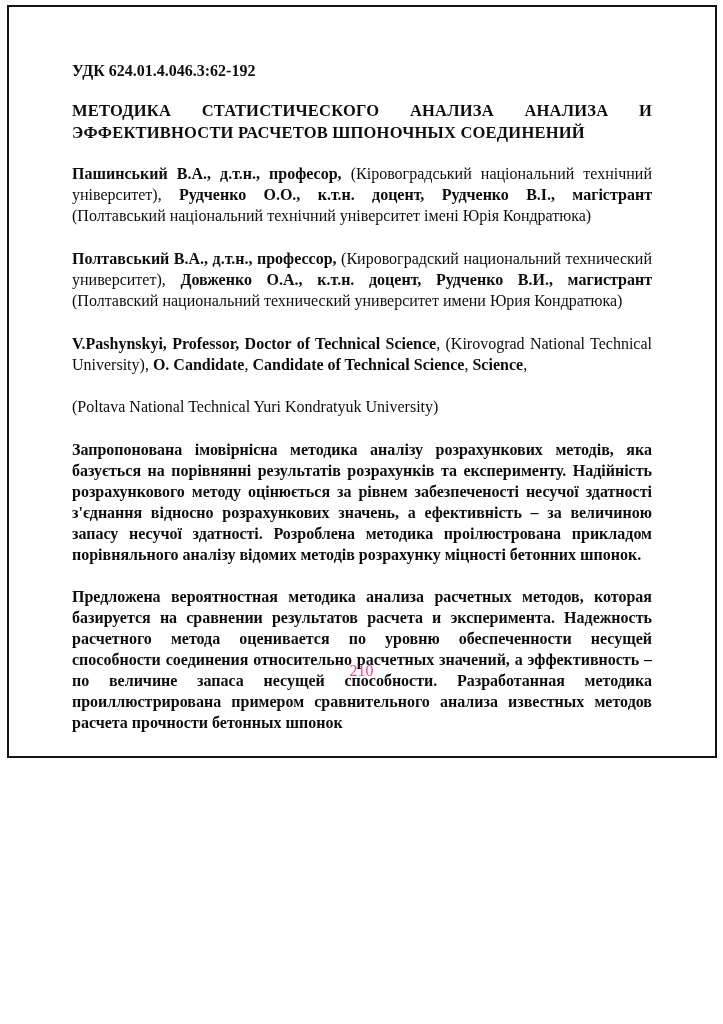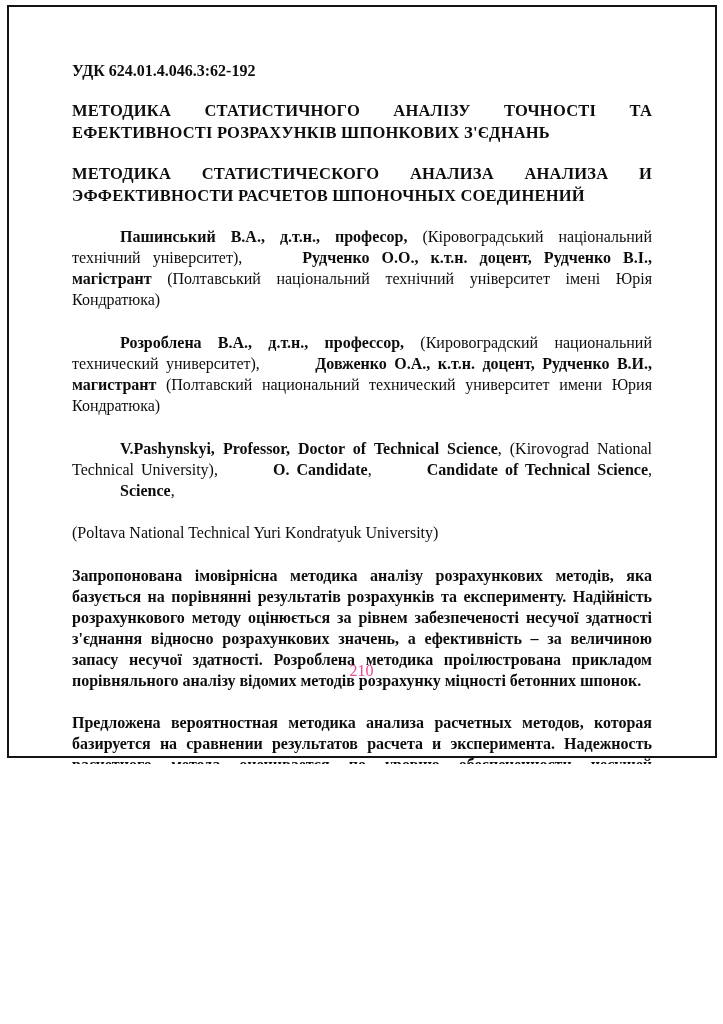--- a/index.html
+++ b/index.html
@@ -48,49 +48,48 @@
   }
   .authors {
     font-weight: normal;
     white-space: pre-wrap;
     margin-bottom: 22px;
   }
   .abstract {
     font-weight: bold;
     margin-bottom: 21px;
   }
-  .b { font-weight: bold; margin-left: 48px; }
+  .b { font-weight: bold; }
   .r { font-weight: normal; }
   .page-number {
     position: absolute;
     bottom: 84px;
     left: 0;
     width: 100%;
     text-align: center;
     font-size: 16px;
     color: #ec4899;
   }
 </style>
 </head>
 <body>
 
 <div class="page">
   <div class="frame"></div>
 
   <div class="content">
     <p class="block udc">УДК 624.01.4.046.3:62-192</p>
 
-    <p class="block title">МЕТОДИКА СТАТИСТИЧНОГО АНАЛІЗУ ТОЧНОСТІ ТА ЕФЕКТИВНОСТІ РОЗРАХУНКІВ ШПОНКОВИХ З'ЄДНАНЬ</p>
 
     <p class="block title">МЕТОДИКА СТАТИСТИЧЕСКОГО АНАЛИЗА АНАЛИЗА И ЭФФЕКТИВНОСТИ РАСЧЕТОВ ШПОНОЧНЫХ СОЕДИНЕНИЙ</p>
 
 
     <p class="block authors"><span class="b">Пашинський В.А., д.т.н., професор,</span><span class="r"> (Кіровоградський національний технічний університет), </span><span class="b">Рудченко О.О., к.т.н. доцент, Рудченко В.І., магістрант</span><span class="r"> (Полтавський національний технічний університет імені Юрія Кондратюка)</span></p>
 
-    <p class="block authors"><span class="b">Розроблена В.А., д.т.н., профессор,</span><span class="r"> (Кировоградский национальний технический университет), </span><span class="b">Довженко О.А., к.т.н. доцент, Рудченко В.И., магистрант</span><span class="r"> (Полтавский национальний технический университет имени Юрия Кондратюка)</span></p>
+    <p class="block authors"><span class="b">Полтавський В.А., д.т.н., профессор,</span><span class="r"> (Кировоградский национальний технический университет), </span><span class="b">Довженко О.А., к.т.н. доцент, Рудченко В.И., магистрант</span><span class="r"> (Полтавский национальний технический университет имени Юрия Кондратюка)</span></p>
 
     <p class="block authors"><span class="b">V.Pashynskyi, Professor, Doctor of Technical Science</span><span class="r">, (Kirovograd National Technical University), </span><span class="b">O. Candidate</span><span class="r">, </span><span class="b">Candidate of Technical Science</span><span class="r">, </span><span class="b">Science</span><span class="r">,
 </span><span class="r">
 (Poltava National Technical Yuri Kondratyuk University)</span></p>
 
     <p class="block abstract">Запропонована імовірнісна методика аналізу розрахункових методів, яка базується на порівнянні результатів розрахунків та експерименту. Надійність розрахункового методу оцінюється за рівнем забезпеченості несучої здатності з'єднання відносно розрахункових значень, а ефективність – за величиною запасу несучої здатності. Розроблена методика проілюстрована прикладом порівняльного аналізу відомих методів розрахунку міцності бетонних шпонок.</p>
 
     <p class="block abstract">Предложена вероятностная методика анализа расчетных методов, которая базируется на сравнении результатов расчета и эксперимента. Надежность расчетного метода оценивается по уровню обеспеченности несущей способности соединения относительно расчетных значений, а эффективность – по величине запаса несущей способности. Разработанная методика проиллюстрирована примером сравнительного анализа известных методов расчета прочности бетонных шпонок</p>
   </div>
 

